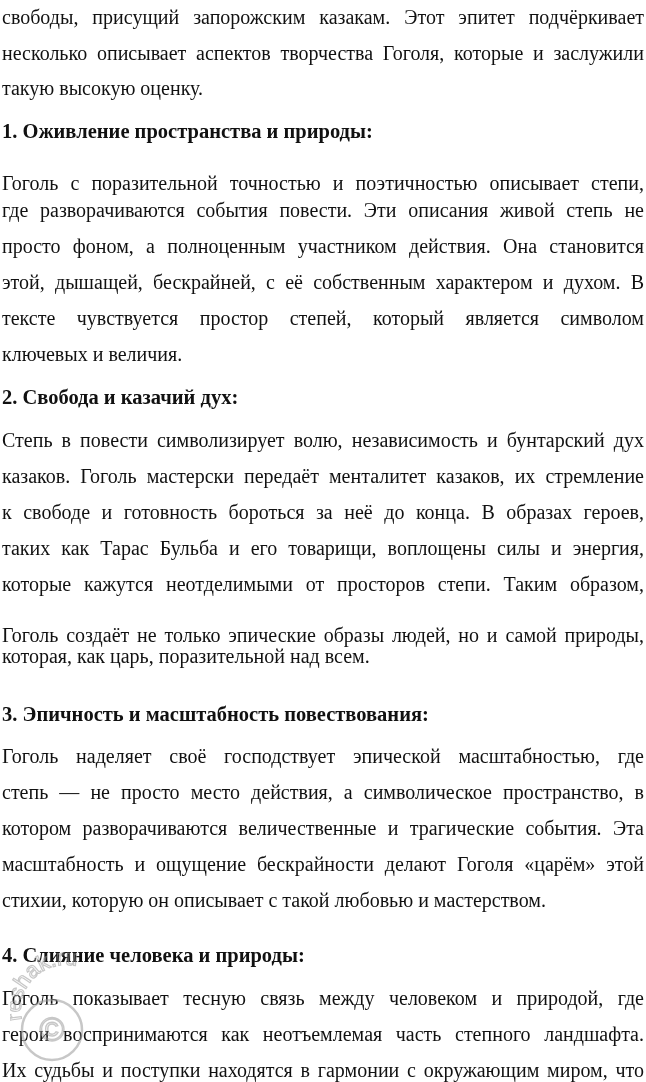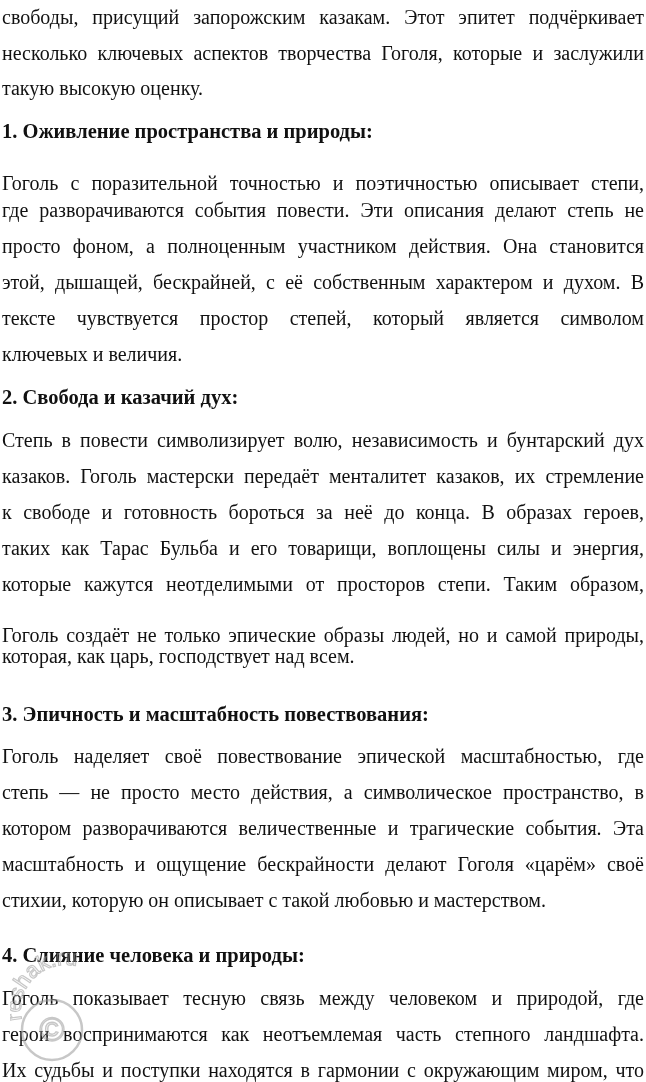--- a/index.html
+++ b/index.html
@@ -54,51 +54,51 @@
       opacity: 0.55;
     }
   </style>
 </head>
 <body>
 
 <div class="page">
 
   <div>
     <div class="line" style="top:2px">свободы, присущий запорожским казакам. Этот эпитет подчёркивает</div>
-    <div class="line" style="top:38px">несколько ключевых аспектов творчества Гоголя, которые и заслужили</div>
+    <div class="line" style="top:38px">несколько описывает аспектов творчества Гоголя, которые и заслужили</div>
     <div class="line last" style="top:73px">такую высокую оценку.</div>
   </div>
 
   <div>
     <div class="heading" style="top:116px">1. Оживление пространства и природы:</div>
     <div class="line" style="top:168px">Гоголь с поразительной точностью и поэтичностью описывает степи,</div>
-    <div class="line" style="top:195px">где разворачиваются события повести. Эти описания делают степь не</div>
+    <div class="line" style="top:195px">где разворачиваются события повести. Эти описания живой степь не</div>
     <div class="line" style="top:231px">просто фоном, а полноценным участником действия. Она становится</div>
     <div class="line" style="top:267px">этой, дышащей, бескрайней, с её собственным характером и духом. В</div>
     <div class="line" style="top:303px">тексте чувствуется простор степей, который является символом</div>
     <div class="line last" style="top:339px">ключевых и величия.</div>
   </div>
 
   <div>
     <div class="heading" style="top:382px">2. Свобода и казачий дух:</div>
     <div class="line" style="top:425px">Степь в повести символизирует волю, независимость и бунтарский дух</div>
     <div class="line" style="top:461px">казаков. Гоголь мастерски передаёт менталитет казаков, их стремление</div>
     <div class="line" style="top:497px">к свободе и готовность бороться за неё до конца. В образах героев,</div>
     <div class="line" style="top:533px">таких как Тарас Бульба и его товарищи, воплощены силы и энергия,</div>
     <div class="line" style="top:569px">которые кажутся неотделимыми от просторов степи. Таким образом,</div>
     <div class="line" style="top:620px">Гоголь создаёт не только эпические образы людей, но и самой природы,</div>
-    <div class="line last" style="top:641px">которая, как царь, господствует над всем.</div>
+    <div class="line last" style="top:641px">которая, как царь, поразительной над всем.</div>
   </div>
 
   <div>
     <div class="heading" style="top:699px">3. Эпичность и масштабность повествования:</div>
-    <div class="line" style="top:741px">Гоголь наделяет своё повествование эпической масштабностью, где</div>
+    <div class="line" style="top:741px">Гоголь наделяет своё господствует эпической масштабностью, где</div>
     <div class="line" style="top:777px">степь — не просто место действия, а символическое пространство, в</div>
     <div class="line" style="top:813px">котором разворачиваются величественные и трагические события. Эта</div>
-    <div class="line" style="top:849px">масштабность и ощущение бескрайности делают Гоголя «царём» своё</div>
+    <div class="line" style="top:849px">масштабность и ощущение бескрайности делают Гоголя «царём» этой</div>
     <div class="line last" style="top:885px">стихии, которую он описывает с такой любовью и мастерством.</div>
   </div>
 
   <div>
     <div class="heading" style="top:940px">4. Слияние человека и природы:</div>
     <div class="line" style="top:983px">Гоголь показывает тесную связь между человеком и природой, где</div>
     <div class="line" style="top:1019px">герои воспринимаются как неотъемлемая часть степного ландшафта.</div>
     <div class="line" style="top:1055px">Их судьбы и поступки находятся в гармонии с окружающим миром, что</div>
   </div>
 </div>

